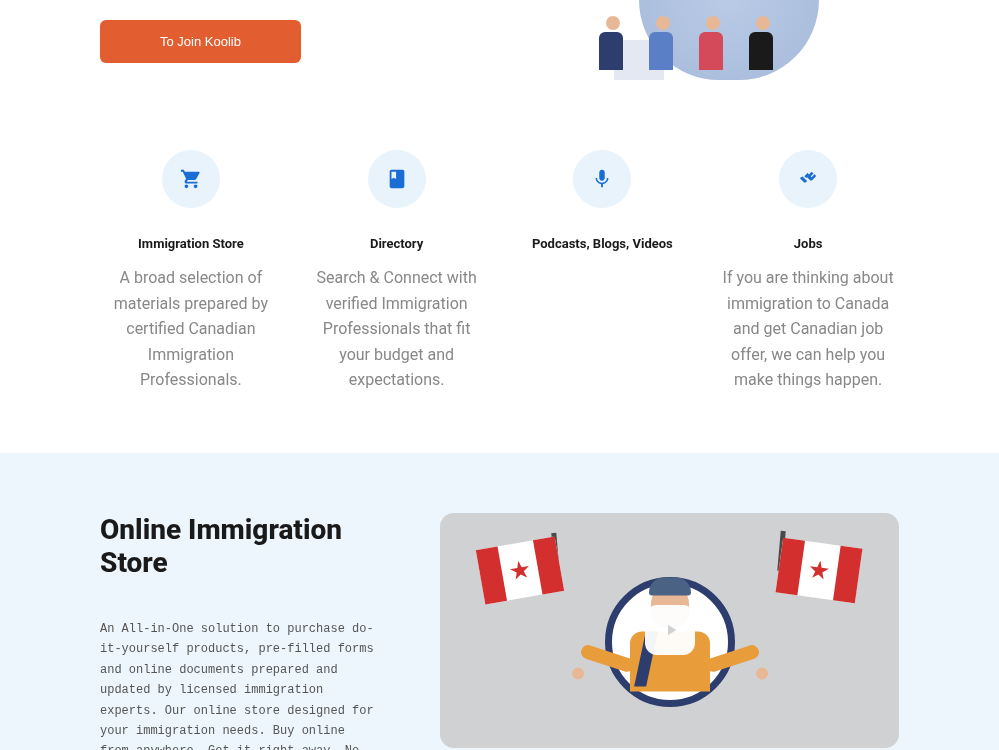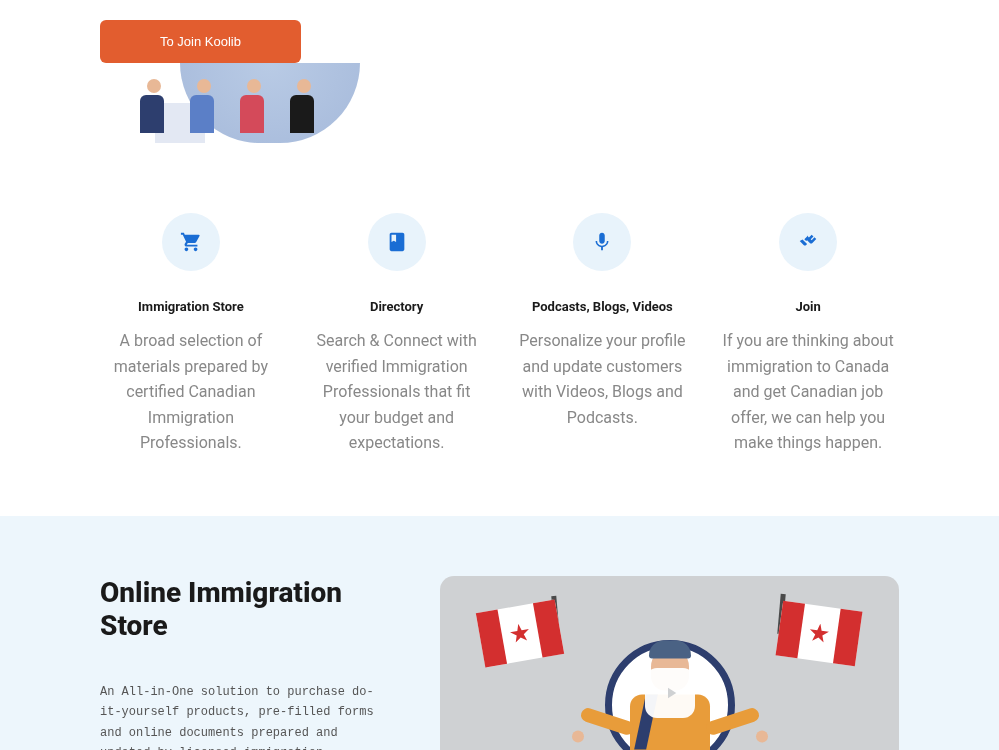--- a/index.html
+++ b/index.html
@@ -1,18 +1,18 @@
 <!DOCTYPE html>
 <html><head>
 <meta charset="utf-8">
 <style>
 * { margin: 0; padding: 0; box-sizing: border-box; }
 body { font-family: -apple-system, BlinkMacSystemFont, 'Segoe UI', Roboto, sans-serif; background: #fff; color: #1a1a1a; width: 999px; }
 
-.hero-section { display: flex; justify-content: space-between; align-items: flex-start; padding: 0 100px 40px; flex-direction: column; }
+.hero-section { display: flex; justify-content: space-between; align-items: flex-start; padding: 0 100px 40px; }
 .cta-button { background: #e25d2f; color: #fff; border: none; padding: 14px 60px; border-radius: 6px; font-size: 13px; font-weight: 500; cursor: pointer; margin-top: 20px; }
 .hero-illustration { width: 340px; height: 80px; position: relative; }
 
 .features-row { display: flex; justify-content: space-between; padding: 30px 100px 60px; gap: 24px; }
 .feature-col { flex: 1; text-align: center; }
 .feature-icon { width: 58px; height: 58px; border-radius: 50%; background: #e8f3fb; display: flex; align-items: center; justify-content: center; margin: 0 auto 28px; }
 .feature-icon svg { width: 22px; height: 22px; fill: #1a6dd4; }
 .feature-title { font-size: 13px; font-weight: 700; color: #1a1a1a; margin-bottom: 14px; }
 .feature-desc { font-size: 16px; color: #888; line-height: 1.6; padding: 0 4px; }
 
@@ -115,29 +115,28 @@
     <div class="feature-title">Directory</div>
     <div class="feature-desc">Search &amp; Connect with verified Immigration Professionals that fit your budget and expectations.</div>
   </div>
   <div class="feature-col">
     <div class="feature-icon">
       <svg viewBox="0 0 24 24">
           <path d="M12 14c1.7 0 3-1.3 3-3V5c0-1.7-1.3-3-3-3S9 3.3 9 5v6c0 1.7 1.3 3 3 3zm5.3-3c0 3-2.5 5.1-5.3 5.1S6.7 14 6.7 11H5c0 3.4 2.7 6.2 6 6.7V21h2v-3.3c3.3-.5 6-3.3 6-6.7h-1.7z"></path>
         </svg>
     </div>
     <div class="feature-title">Podcasts, Blogs, Videos</div>
-    <div class="feature-desc">Personalize your profile and update customers with Videos, Blogs and Podcasts.</div>
   </div>
   <div class="feature-col">
     <div class="feature-icon">
       <svg viewBox="0 0 24 24">
           <path d="M11 6l-3 3 2 2 1-1 3 3c.8.8 2 .8 2.8 0l4.2-4.2-2-2L16 10l-1-1 3-3-2-2-3 3-2-2zm-8 5l4.2 4.2c.8.8 2 .8 2.8 0l1-1-5-5-3 1.8z"></path>
         </svg>
     </div>
-    <div class="feature-title">Join</div>
+    <div class="feature-title">Jobs</div>
     <div class="feature-desc">If you are thinking about immigration to Canada and get Canadian job offer, we can help you make things happen.</div>
   </div>
 </section>
 
 <section class="store-section">
   <div class="store-left">
     <h2 class="store-title">Online Immigration Store</h2>
     <p class="store-desc">An All-in-One solution to purchase do-it-yourself products, pre-filled forms and online documents prepared and updated by licensed immigration experts. Our online store designed for your immigration needs. Buy online from anywhere. Get it right away. No waiting. Buy with trust. Pay Less.</p>
     <button class="outline-button">Start your Journey</button>
   </div>

